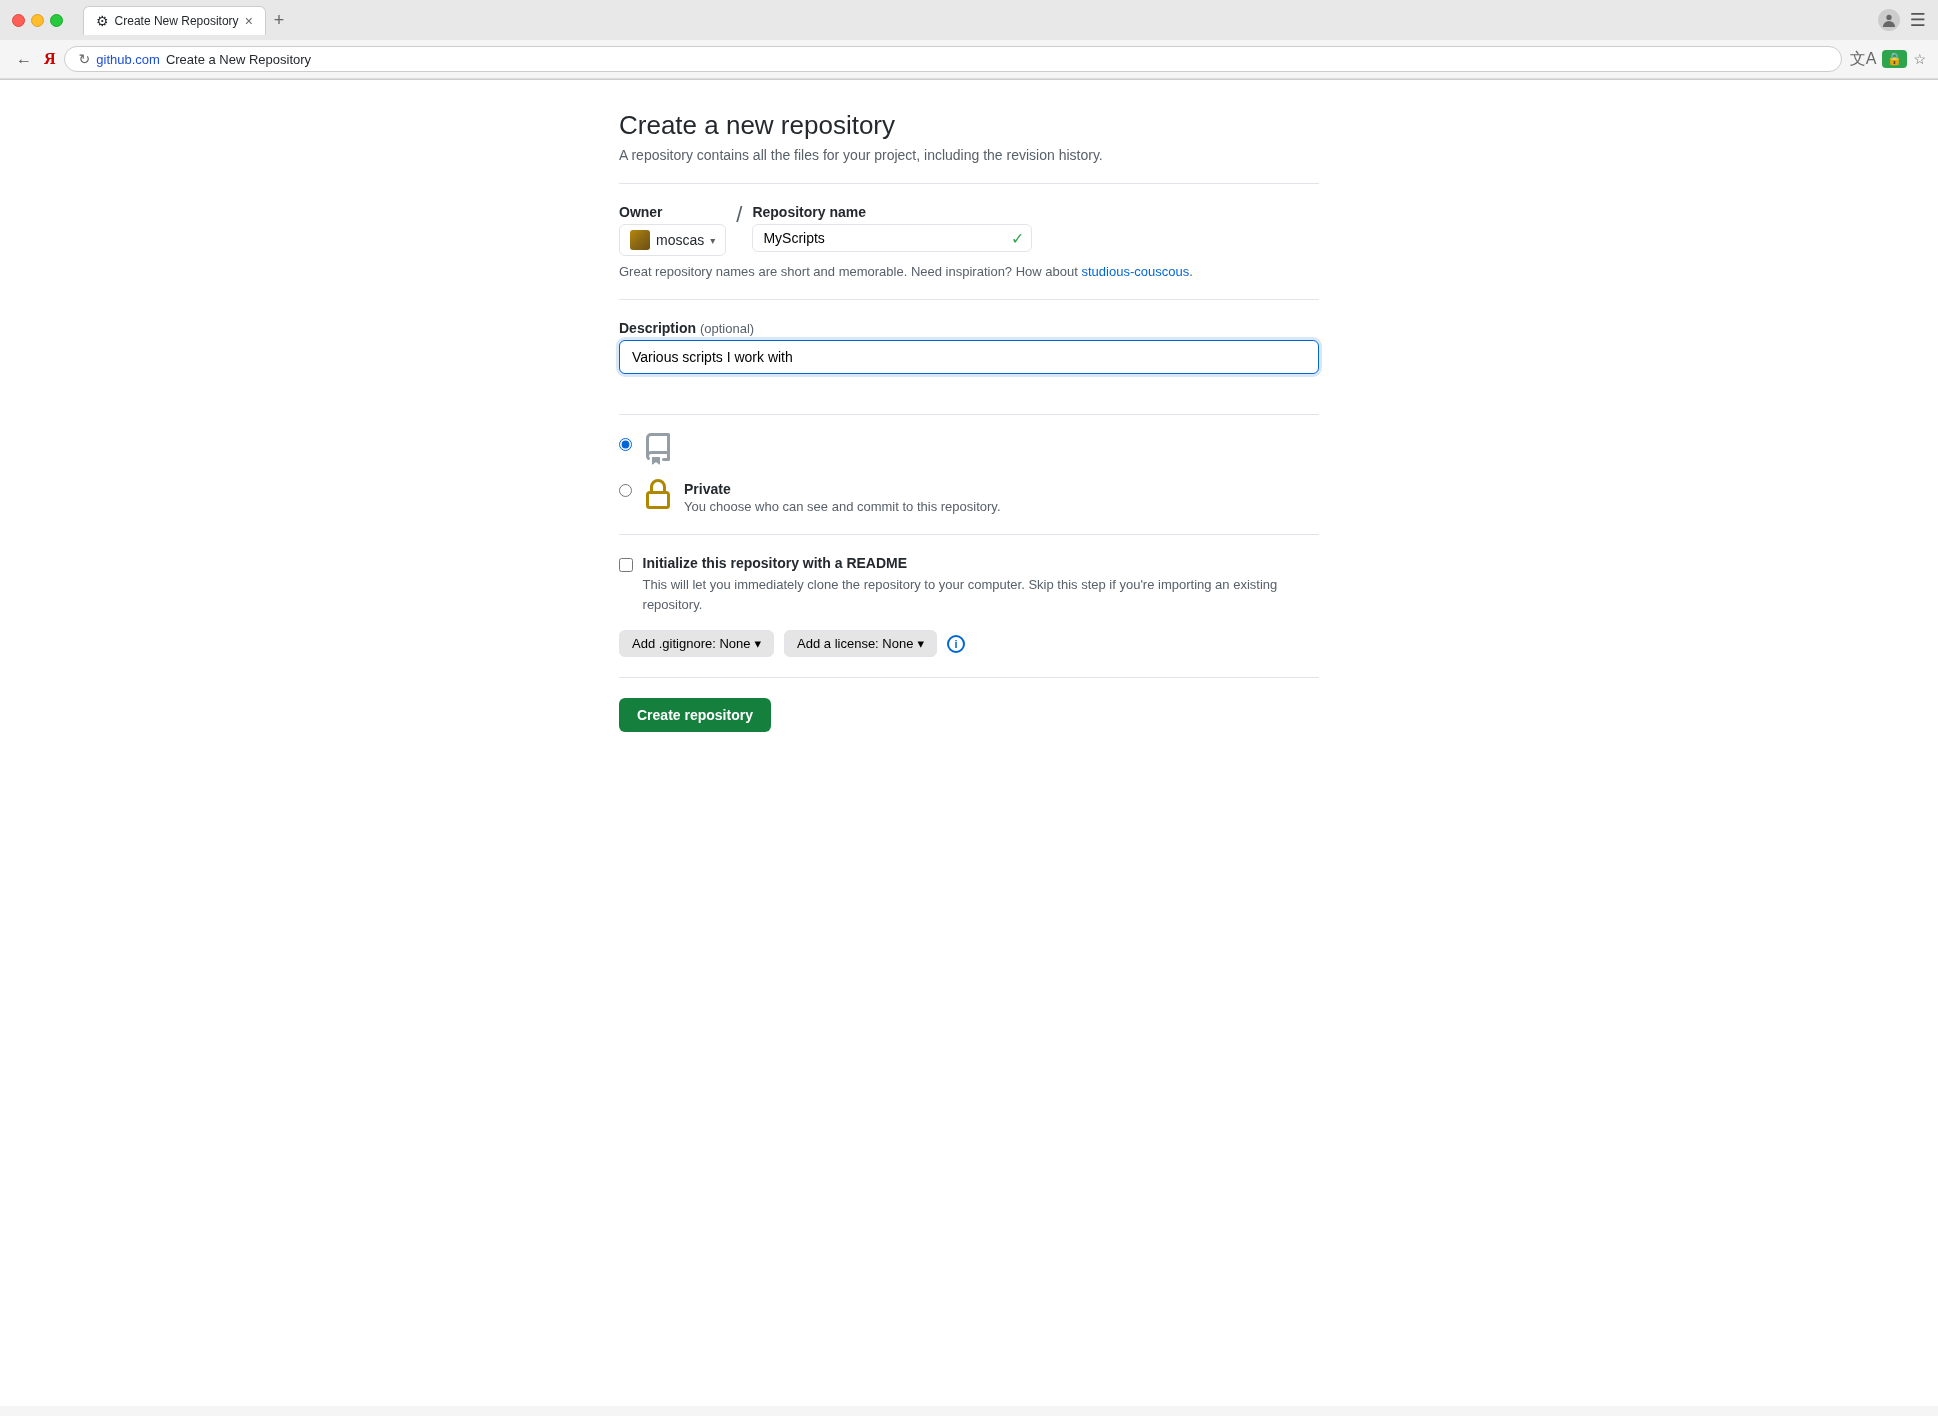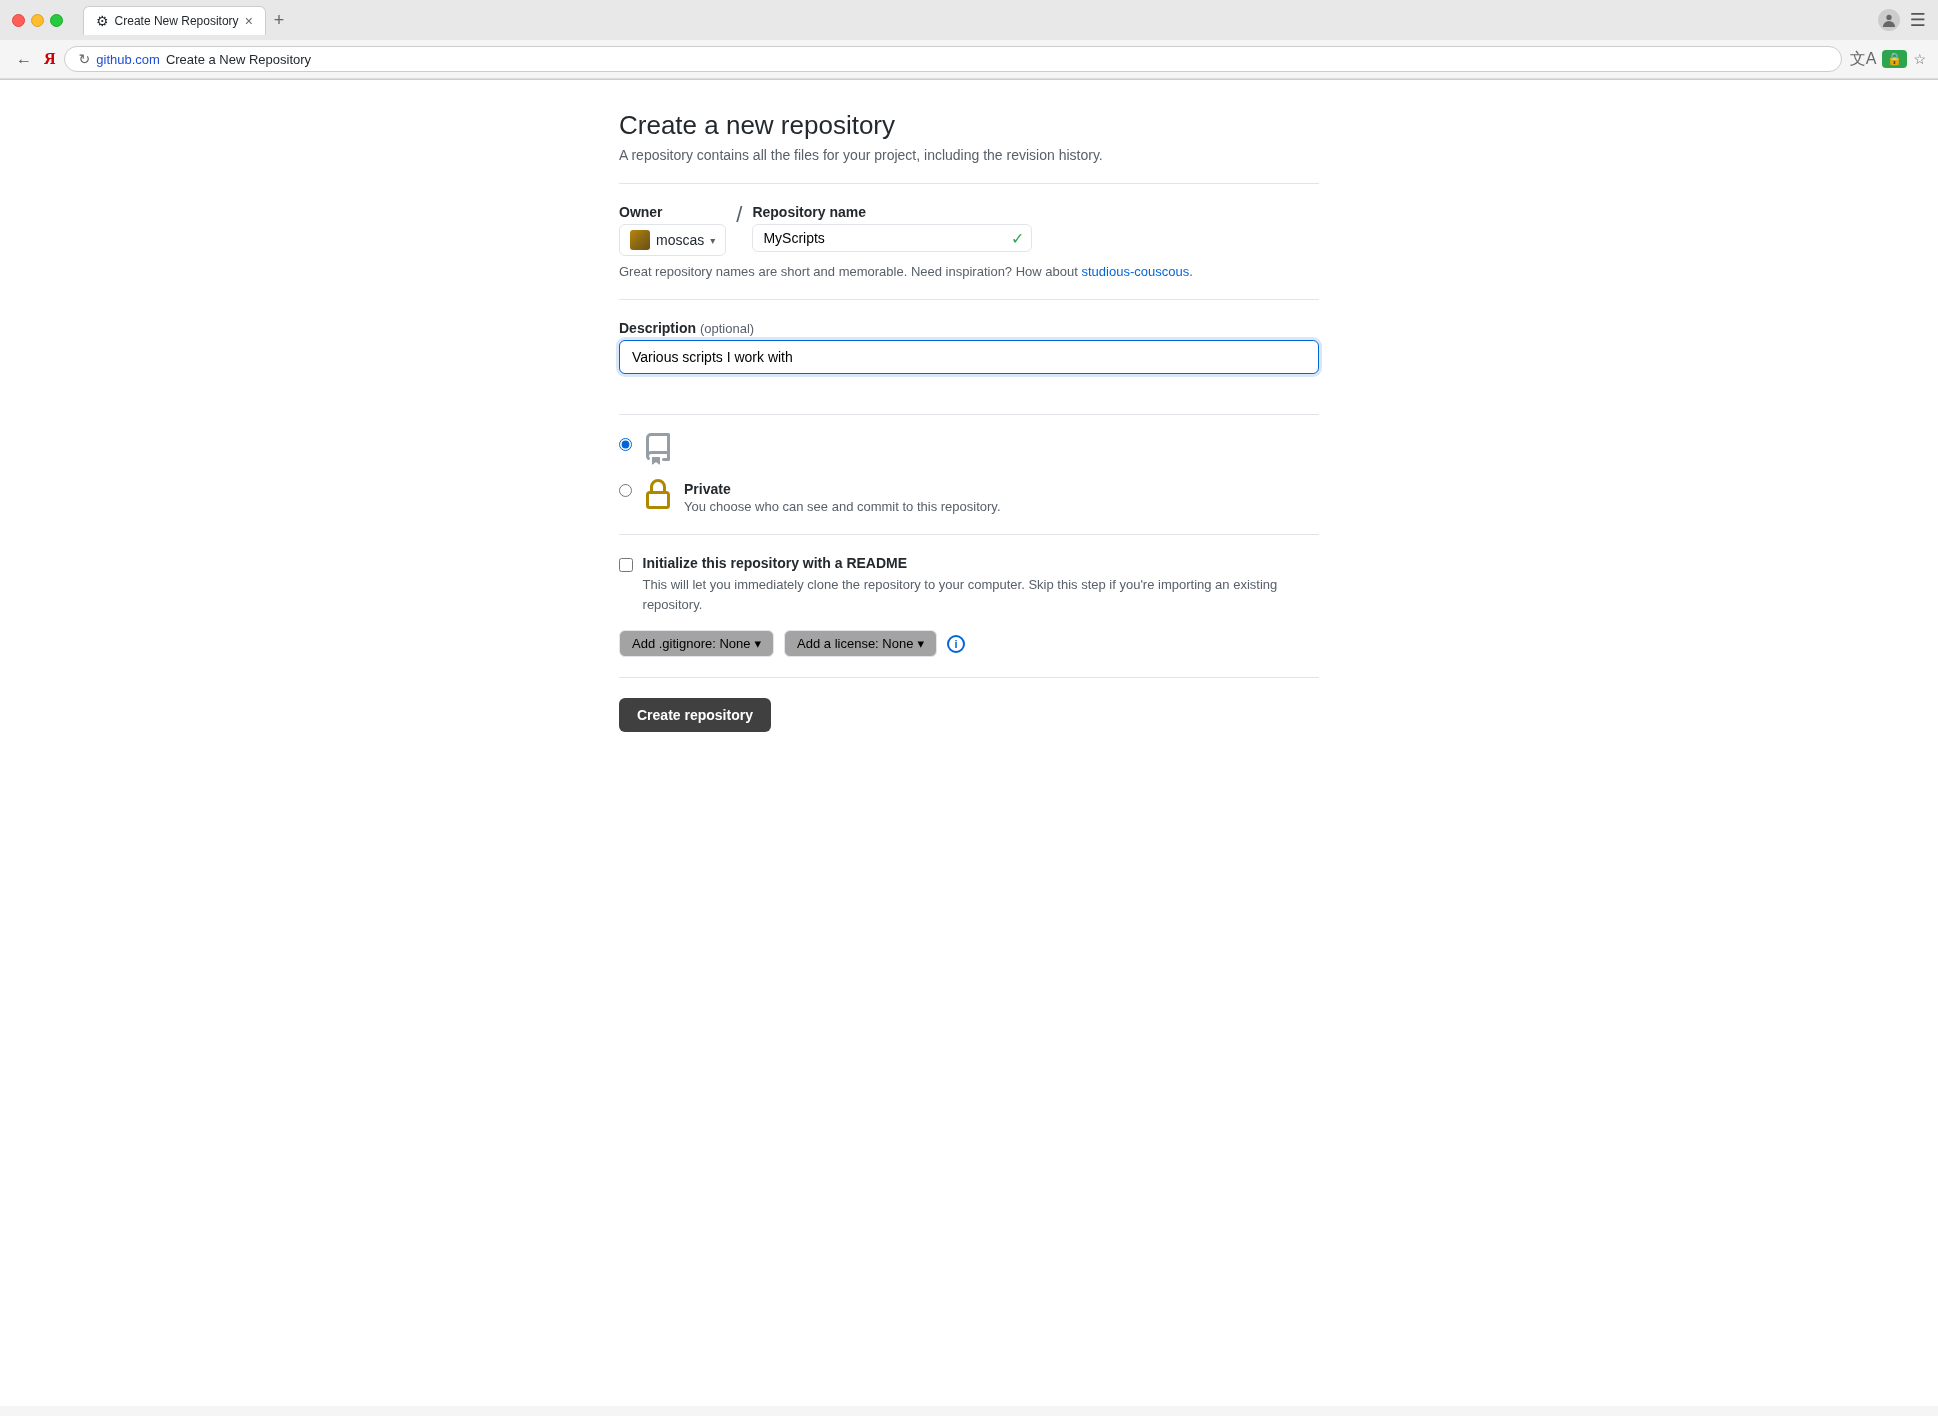--- a/index.html
+++ b/index.html
@@ -342,21 +342,21 @@
       display: flex;
       align-items: center;
       gap: 10px;
       margin-top: 16px;
       margin-bottom: 20px;
     }
     .dropdown-btn {
       border: 1px solid #e1e4e8;
       border-radius: 6px;
       padding: 5px 12px;
-      background: #a3a3a3;
+      background: #e5e5e5;
       font-size: 13px;
       cursor: pointer;
       display: flex;
       align-items: center;
       gap: 4px;
     }
     .info-icon {
       width: 18px;
       height: 18px;
       border: 2px solid #0366d6;
@@ -365,21 +365,21 @@
       align-items: center;
       justify-content: center;
       font-size: 11px;
       color: #0366d6;
       font-weight: bold;
       cursor: pointer;
     }
 
     
     .create-btn {
-      background: #404040;
+      background: #15803d;
       color: white;
       border: none;
       border-radius: 6px;
       padding: 9px 18px;
       font-size: 14px;
       font-weight: 600;
       cursor: pointer;
     }
 
     

